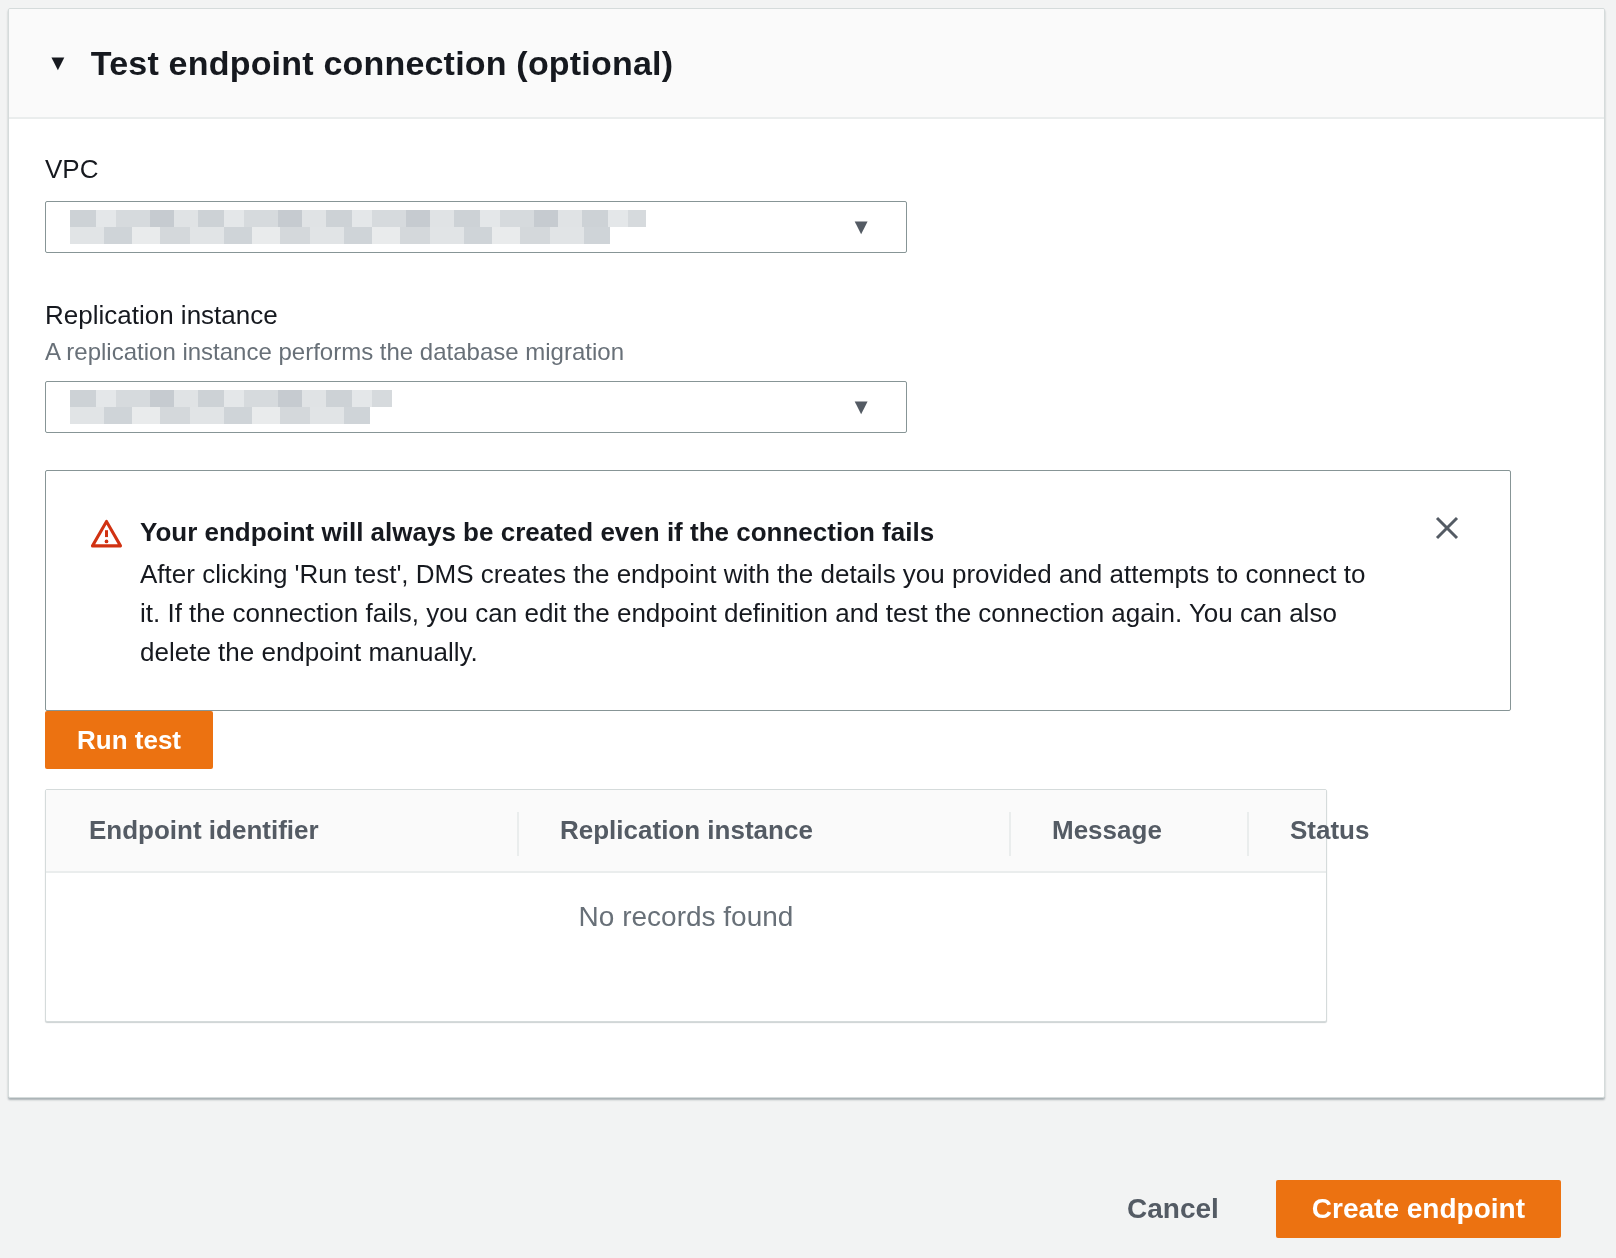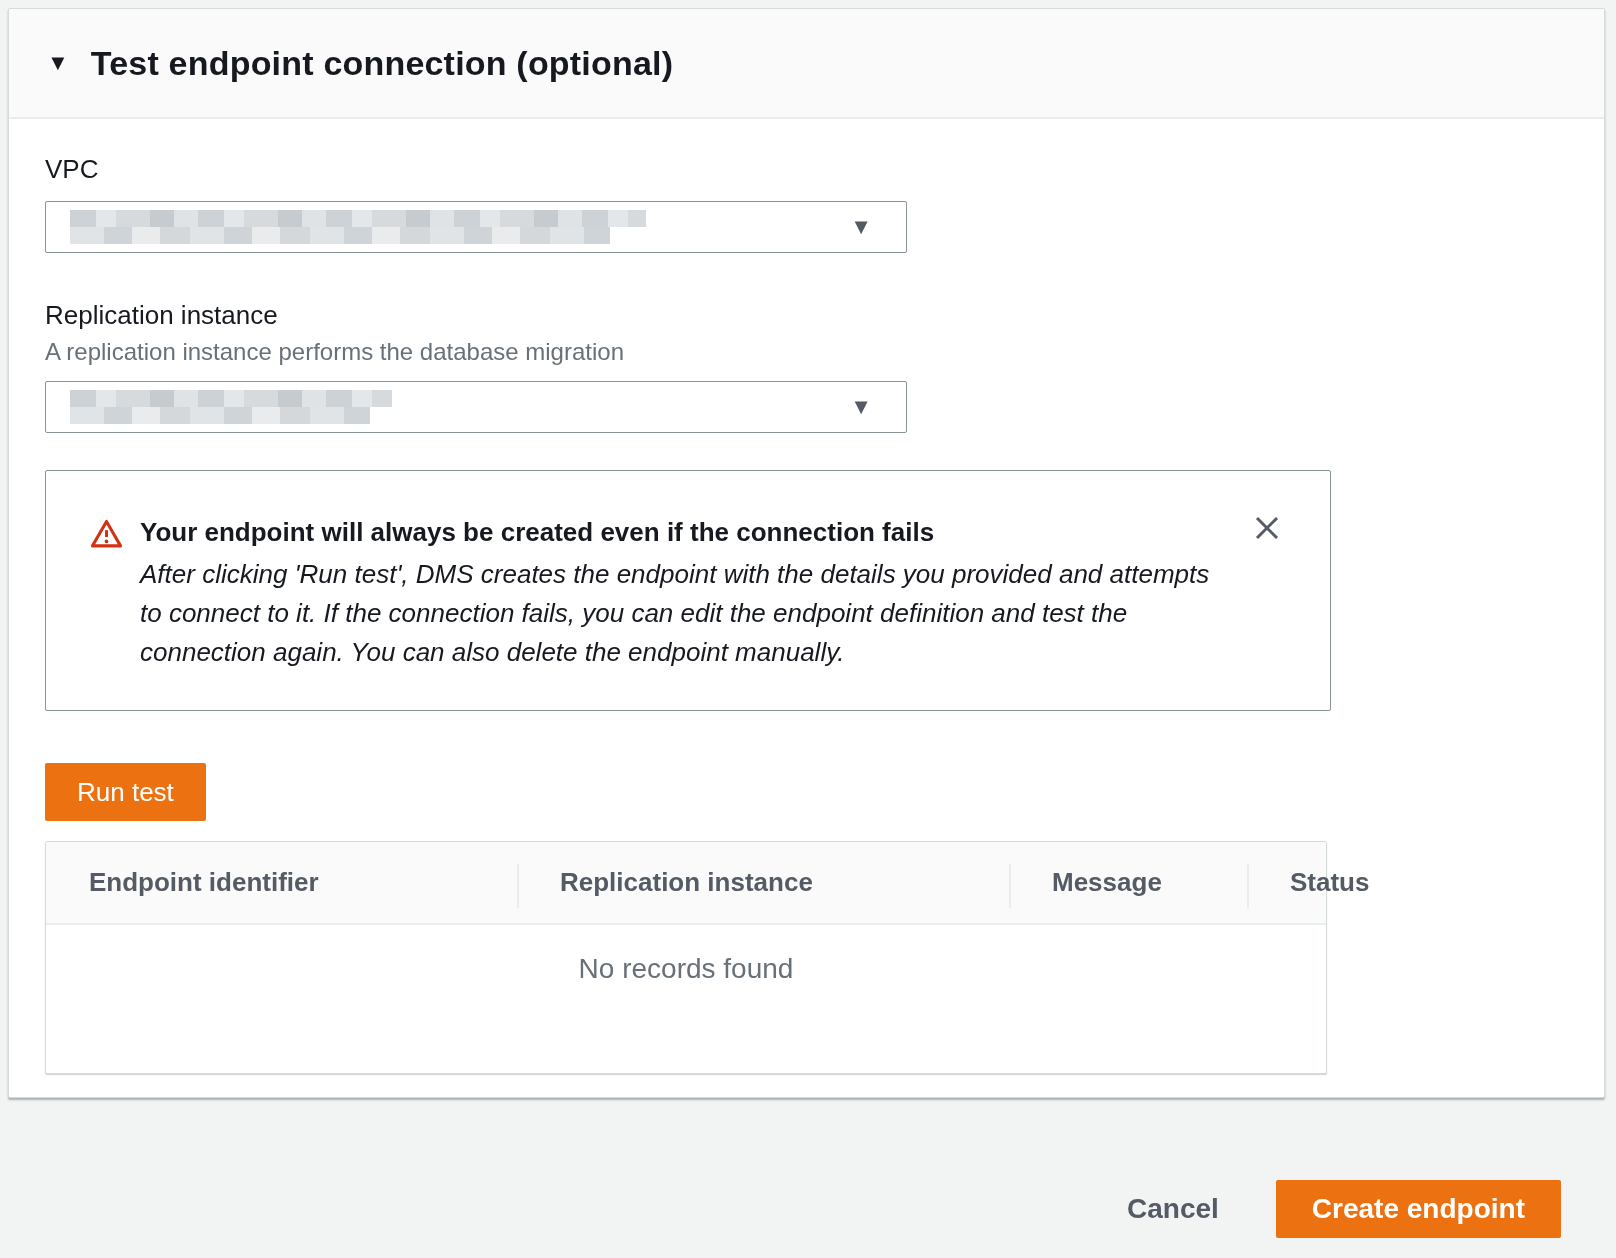--- a/index.html
+++ b/index.html
@@ -61,45 +61,44 @@
   .redacted .r2 { background:repeating-linear-gradient(90deg,#e1e4e6 0 34px,#cfd4d8 34px 62px,#e9ebec 62px 90px,#d4d8db 90px 120px); }
   .red-vpc .r1 { width:576px; }
   .red-vpc .r2 { width:540px; }
   .red-ri  .r1 { width:322px; }
   .red-ri  .r2 { width:300px; }
 
   
   .alert {
     position:relative;
     margin-top:37px;
-    width:1286px;
+    width:1466px;
     border:1px solid #879596;
     border-radius:2px;
     background:#fff;
     padding:44px 120px 38px 44px;
   }
   .alert-row { display:flex; }
   .alert-icon { flex:none; width:33px; margin-right:17px; padding-top:3px; }
   .alert-content { flex:1; }
   .alert-title { font-size:26px; font-weight:700; line-height:34px; }
-  .alert-body  { font-size:26px; line-height:39px; margin-top:6px;font-style:italic; }
+  .alert-body  { font-size:26px; line-height:39px; margin-top:6px; }
   .alert-close {
     position:absolute; top:42px; right:48px;
     width:30px; height:30px;
     background:none; border:none; cursor:pointer; padding:0;
   }
 
   
   .btn-run {
     display:inline-block;
-    margin-top:52px;
     background:#ec7211;
     color:#fff;
     font-family:inherit;
-    font-size:26px; font-weight:400;
+    font-size:26px; font-weight:700;
     line-height:1;
     padding:16px 32px;
     border:none; border-radius:2px;
     cursor:pointer;
   }
 
   
   .table {
     margin-top:20px;
     width:1282px;

